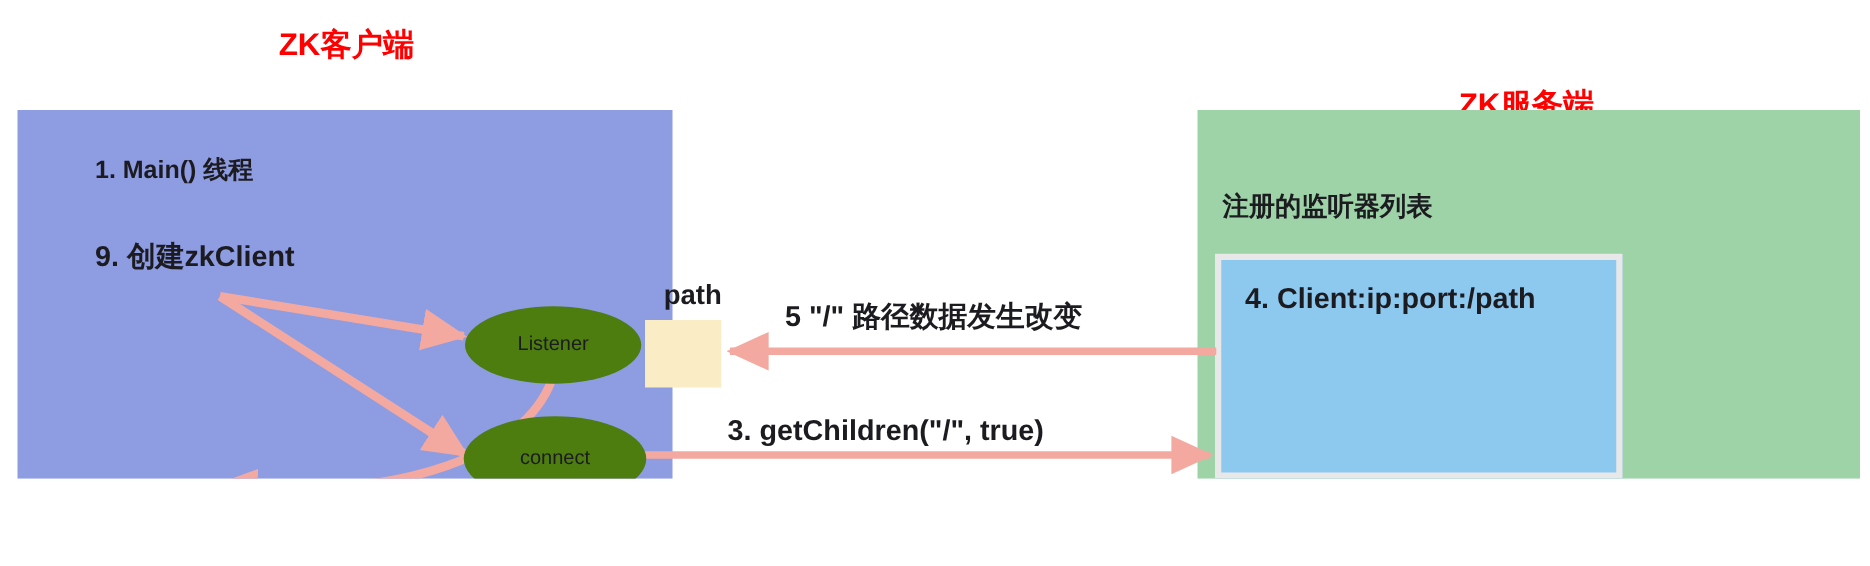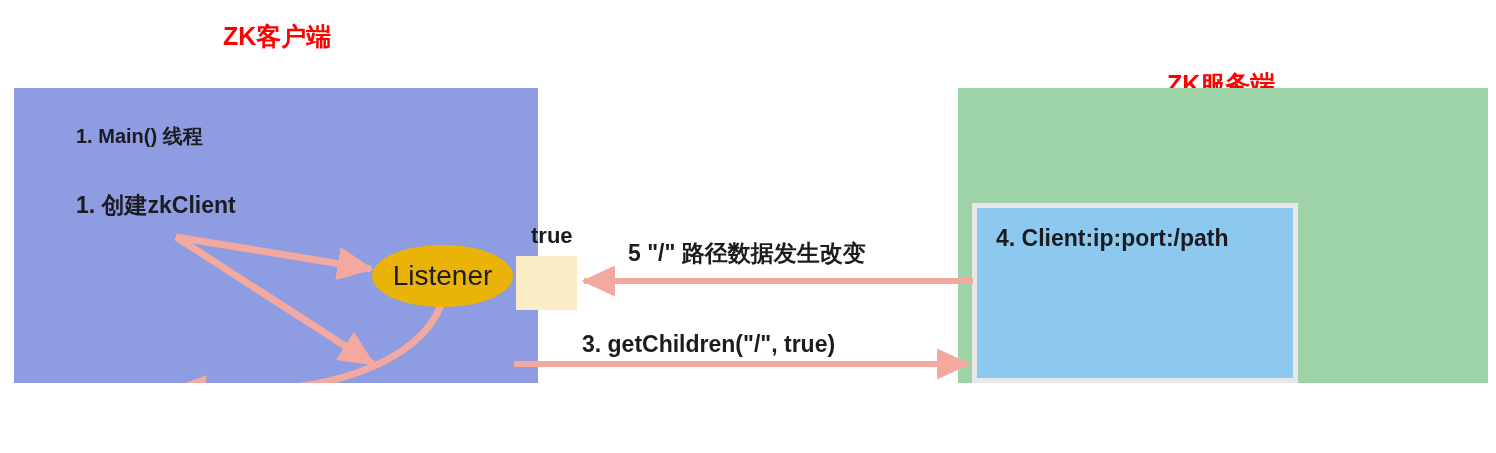--- a/index.html
+++ b/index.html
@@ -109,27 +109,27 @@
     font-size: 22px;
     font-weight: bold;
     color: #1b1b20;
     line-height: 1;
     white-space: nowrap;
   }
 
   
   .node-ellipse {
     position: absolute;
-    background: #eab308;
+    background: #4d7c0f;
     border-radius: 50%;
     display: flex;
     align-items: center;
     justify-content: center;
     color: #1b1b20;
-    font-size: 28px;
+    font-size: 16px;
     font-weight: normal;
     white-space: nowrap;
   }
   #listener-node {
     left: 372px;
     top: 245px;
     width: 141px;
     height: 62px;
   }
   #connect-node {
@@ -182,24 +182,25 @@
 <body>
 
 <div id="canvas">
 
   <div class="section-title" id="title-client">ZK客户端</div>
   <div class="section-title" id="title-server">ZK服务端</div>
 
   <div class="panel" id="client-panel"></div>
 
   <div class="panel-text" id="client-step1">1. Main() 线程</div>
-  <div class="panel-text" id="client-step2">1. 创建zkClient</div>
+  <div class="panel-text" id="client-step2">9. 创建zkClient</div>
 
   <div class="panel" id="server-panel"></div>
 
+  <div class="panel-text" id="server-list-title">注册的监听器列表</div>
 
   <div id="listener-entry-box"></div>
   <div id="listener-entry-label">4. Client:ip:port:/path</div>
 
   <svg id="connectors" viewBox="0 0 1496 453" xmlns="http://www.w3.org/2000/svg">
     <defs>
       <marker id="ah" viewBox="0 0 10 10" refX="9.2" refY="5" markerWidth="5.2" markerHeight="5.2" orient="auto-start-reverse">
         <path d="M 0 0.4 L 10 5 L 0 9.6 z" fill="#f3a9a0"></path>
       </marker>
       <marker id="ah-big" viewBox="0 0 10 10" refX="9.2" refY="5" markerWidth="5.6" markerHeight="5.6" orient="auto-start-reverse">
@@ -212,21 +213,22 @@
     <line x1="176" y1="237" x2="373" y2="364" stroke="#f3a9a0" stroke-width="7" marker-end="url(#ah)"></line>
 
     <path d="M 441 305 C 420 360, 330 402, 172 389" fill="none" stroke="#f3a9a0" stroke-width="7" marker-end="url(#ah)"></path>
 
     <line x1="973" y1="281" x2="584" y2="281" stroke="#f3a9a0" stroke-width="6" marker-end="url(#ah-big)"></line>
 
     <line x1="514" y1="364" x2="968" y2="364" stroke="#f3a9a0" stroke-width="6" marker-end="url(#ah-big)"></line>
   </svg>
 
   <div id="port-box"></div>
-  <div id="port-label">true</div>
+  <div id="port-label">path</div>
 
   <div class="node-ellipse" id="listener-node">Listener</div>
+  <div class="node-ellipse" id="connect-node">connect</div>
 
   <div class="edge-label" id="label-watch-trigger">5 "/" 路径数据发生改变</div>
   <div class="edge-label" id="label-getchildren">3. getChildren("/", true)</div>
   <div id="label-invoke">调用</div>
 
 </div>
 
 </body></html>

